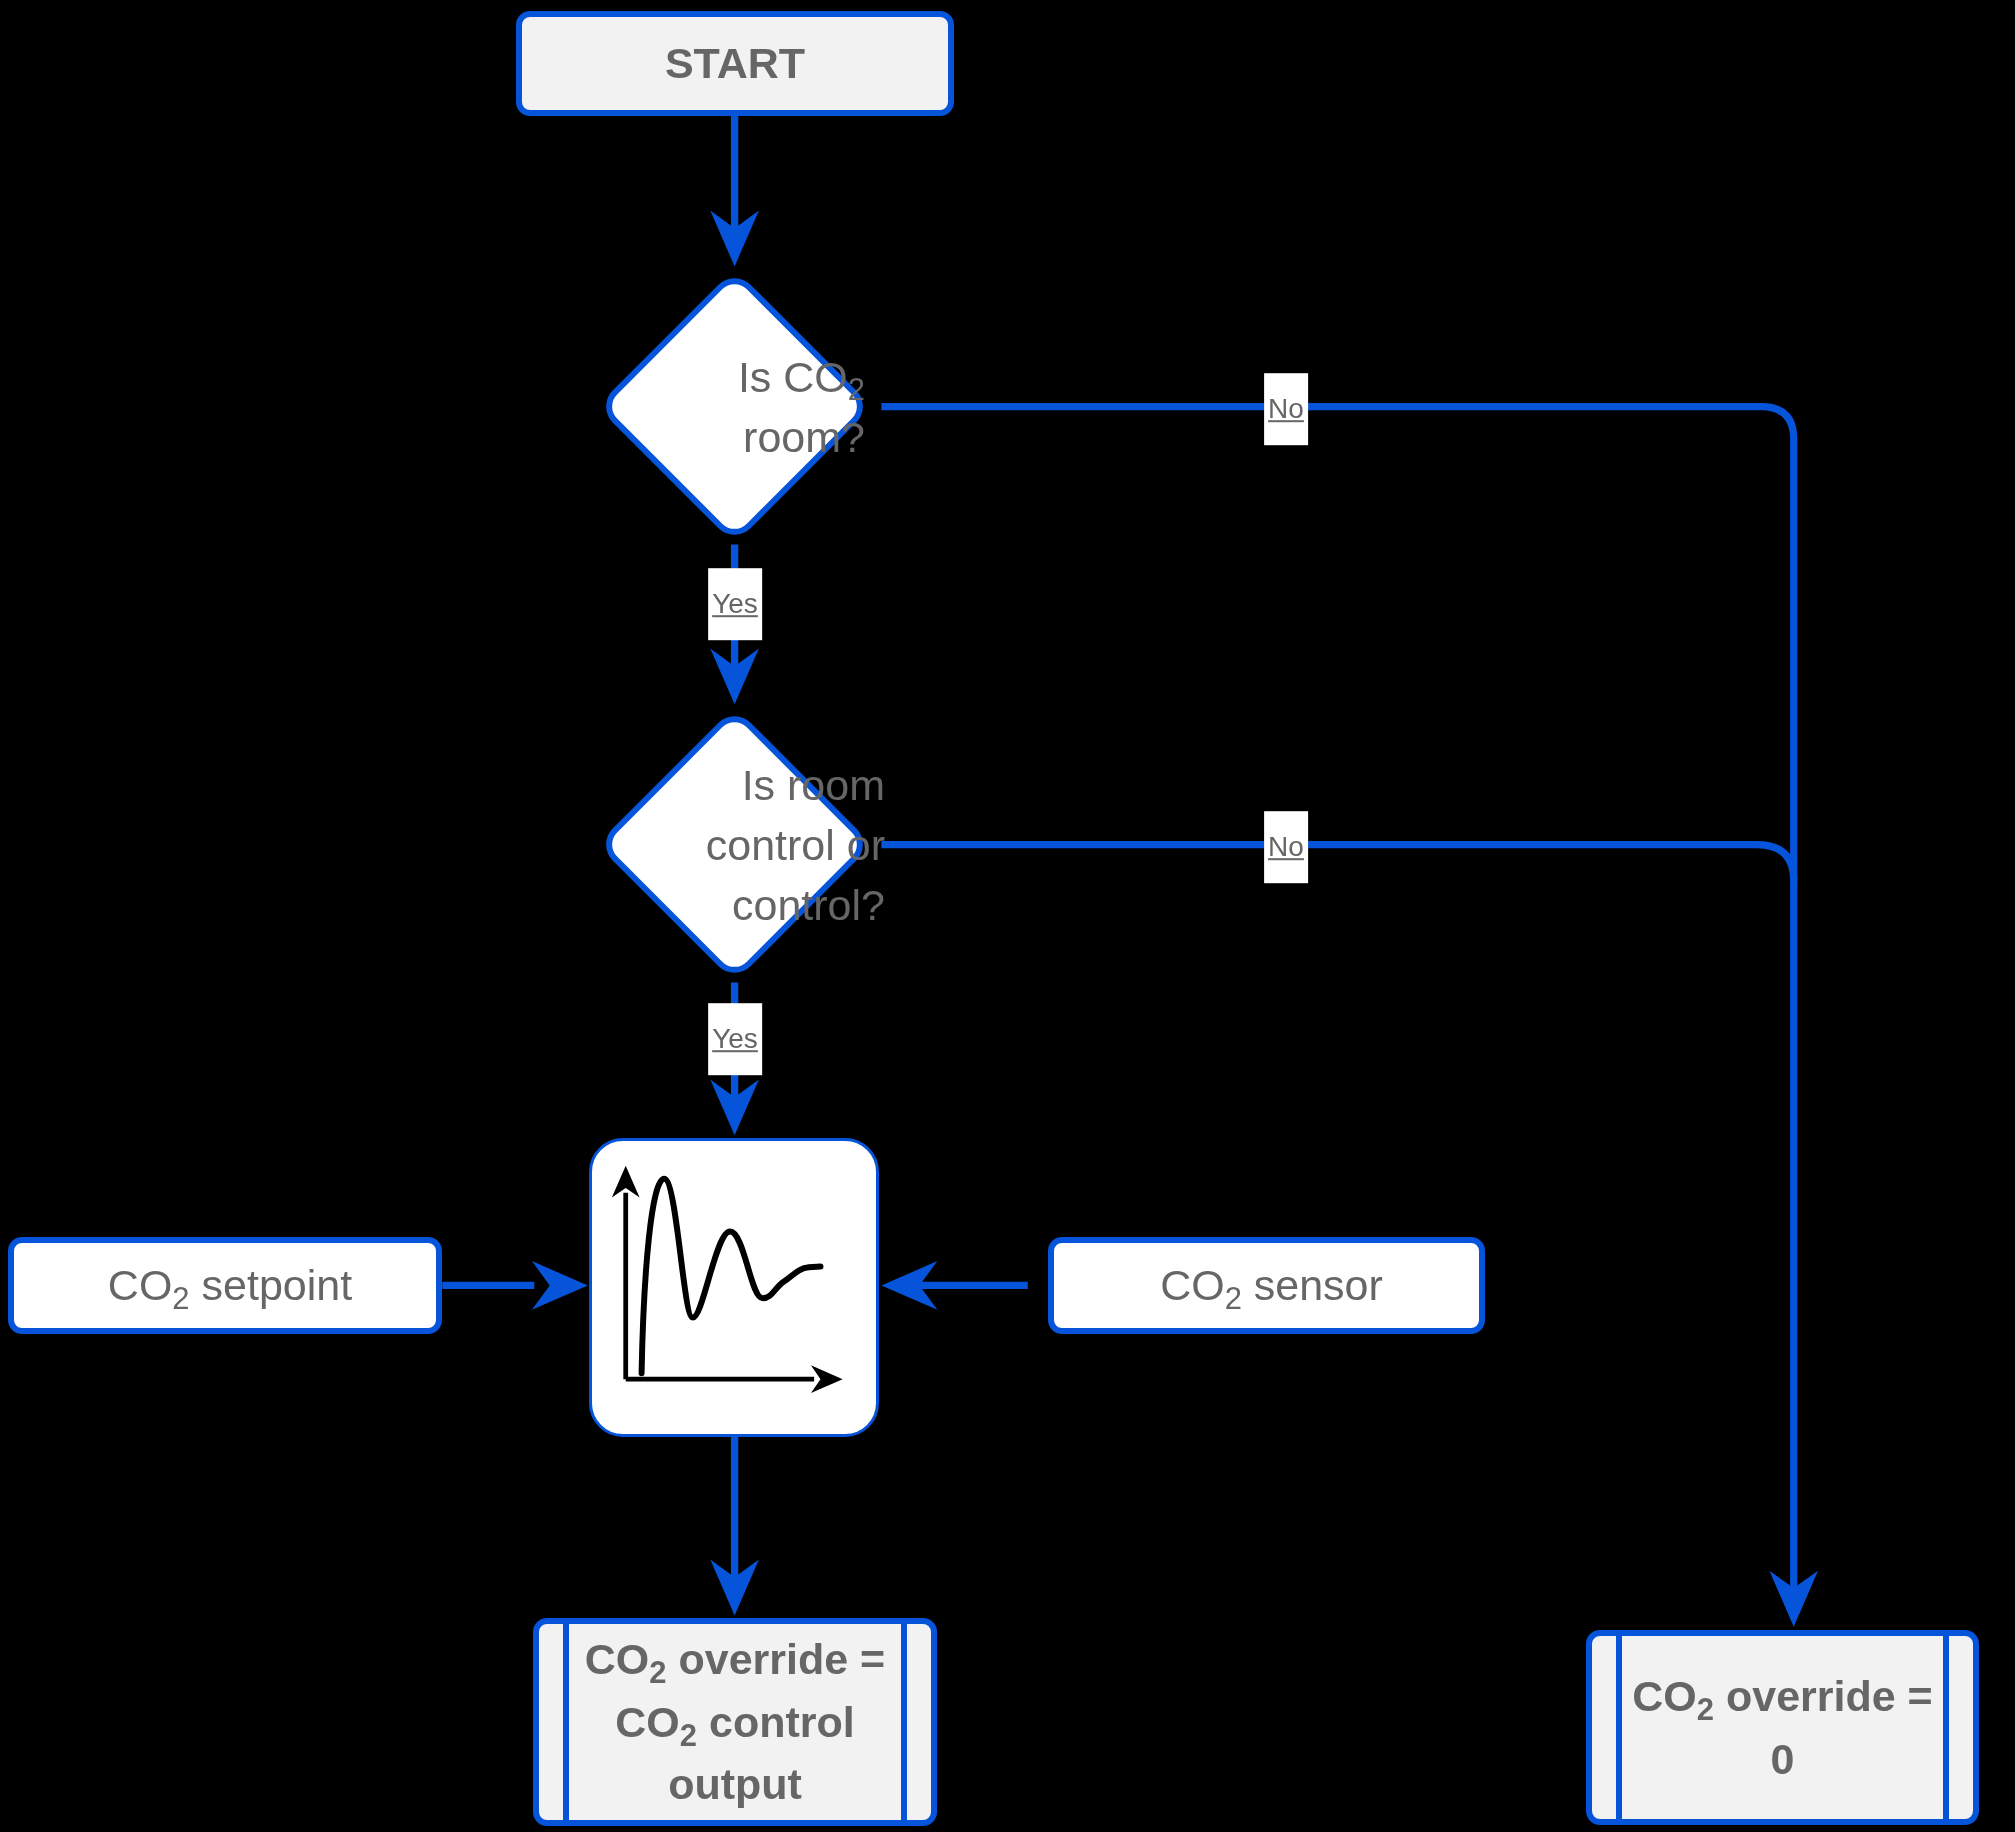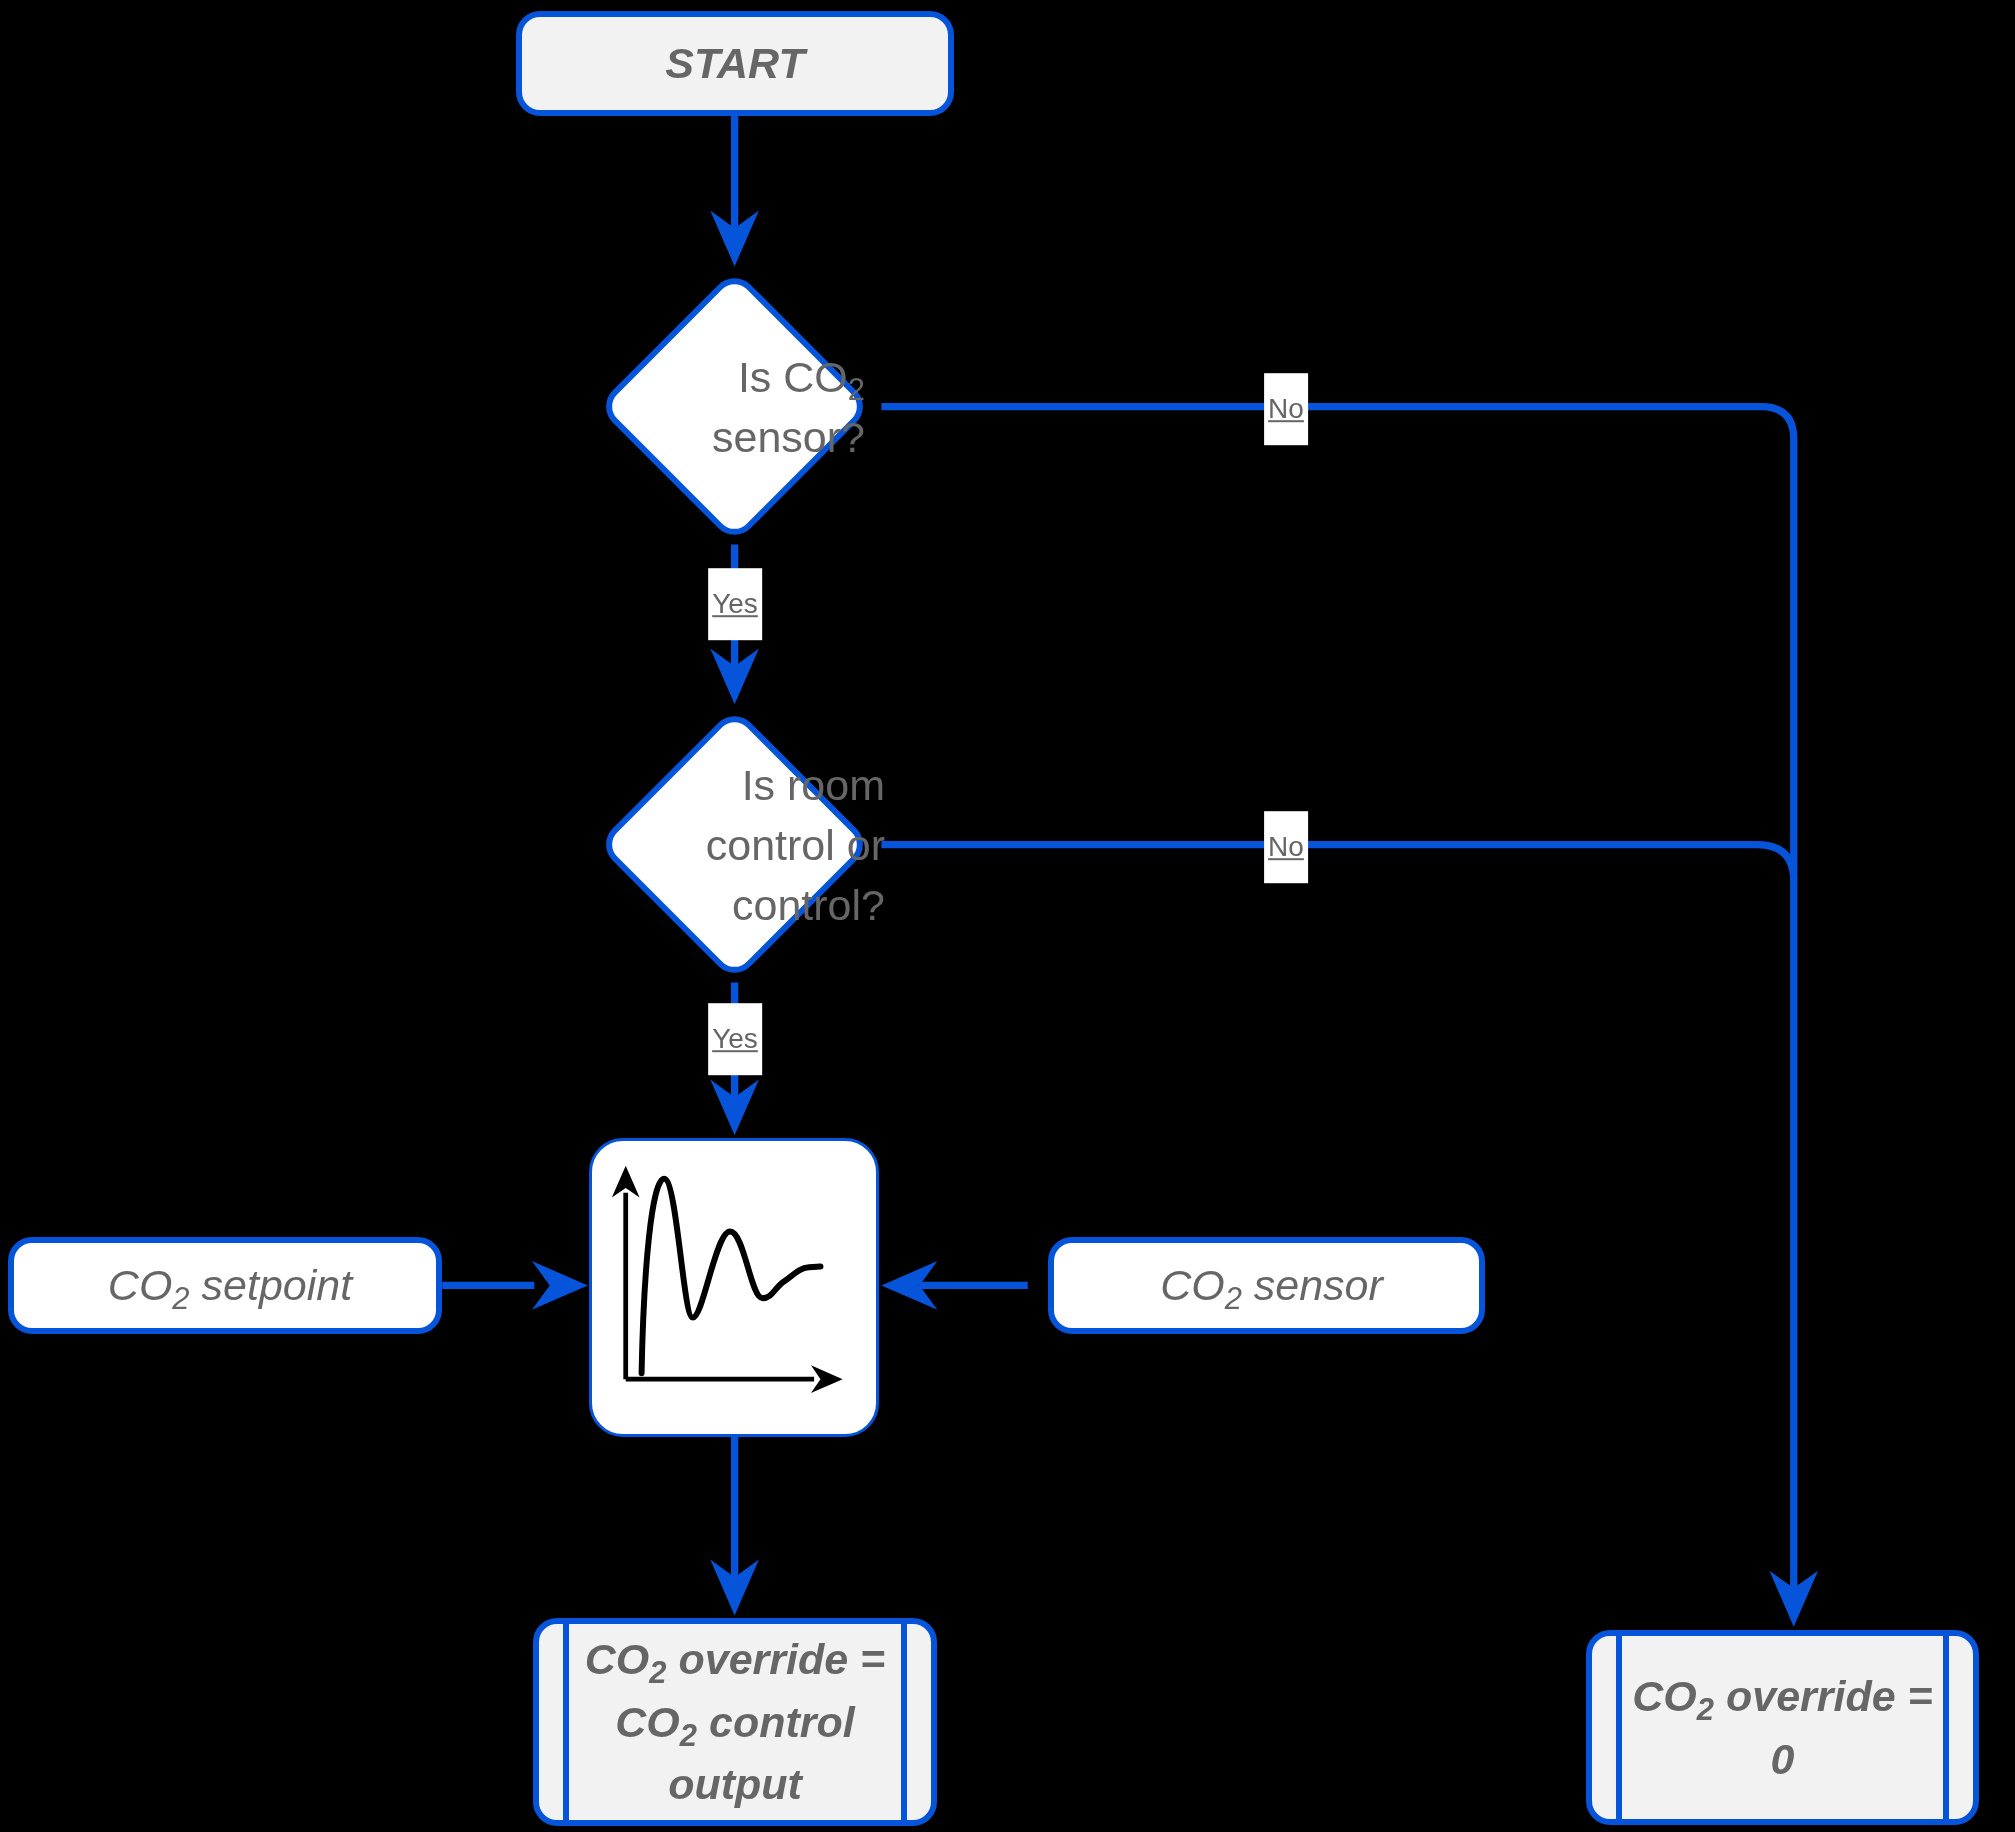--- a/index.html
+++ b/index.html
@@ -16,21 +16,21 @@
     overflow:hidden;font-family:"Liberation Sans","DejaVu Sans",sans-serif;color:var(--text);
   }
   .stage svg.connectors{position:absolute;left:0;top:0;width:2015px;height:1832px;z-index:1;}
   .edge{stroke:var(--blue);stroke-width:18;fill:none;}
   .arrowhead{fill:var(--blue);stroke:none;}
   .node{
     position:absolute;box-sizing:border-box;z-index:2;
     display:flex;flex-direction:column;align-items:center;justify-content:center;
     text-align:center;color:var(--text);
   }
-  .rounded{border:6.5px solid var(--blue);border-radius:24px;font-style:italic;}
+  .rounded{border:6.5px solid var(--blue);border-radius:14px;}
   .fill-gray{background:var(--fill-gray);}
   .fill-white{background:var(--fill-white);}
   .start-node{left:516px;top:11.4px;width:438px;height:105px;font-size:43px;font-weight:bold;}
   .diamond{
     position:absolute;box-sizing:content-box;z-index:2;
     width:183px;height:183px;background:var(--fill-white);
     border:6.5px solid var(--blue);border-radius:23px;transform:rotate(45deg);
   }
   .diamond-1{left:637px;top:309px;}
   .diamond-2{left:637px;top:747px;}
@@ -96,21 +96,21 @@
     <polygon class="arrowhead" points="1811,3984 1751,3846 1811,3890 1871,3846"></polygon>
   </svg>
 
   <div class="node rounded fill-gray start-node">
     <span>START</span>
   </div>
 
   <div class="diamond diamond-1"></div>
   <div class="diamond-label diamond-label-1">
     <div><span>Is CO</span><sub>2</sub></div>
-    <div>sensor?</div>
+    <div>room?</div>
   </div>
 
   <div class="diamond diamond-2"></div>
   <div class="diamond-label diamond-label-2">
     <div>Is room</div>
     <div>control or</div>
     <div>control?</div>
   </div>
 
   <div class="node fill-white pid-node">

